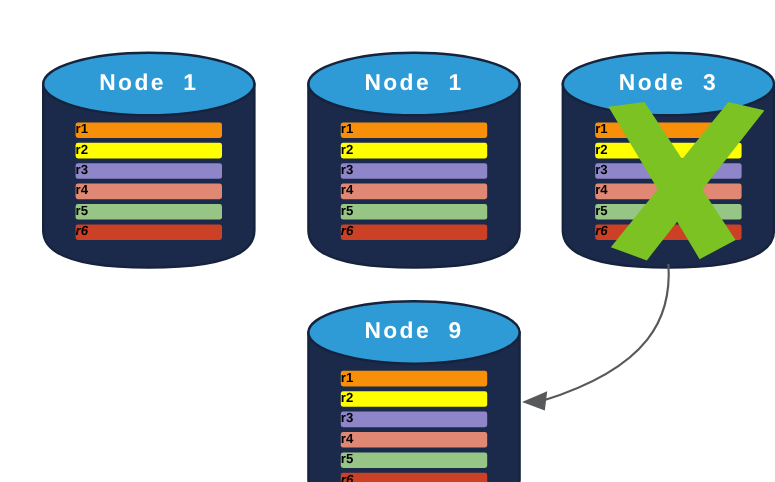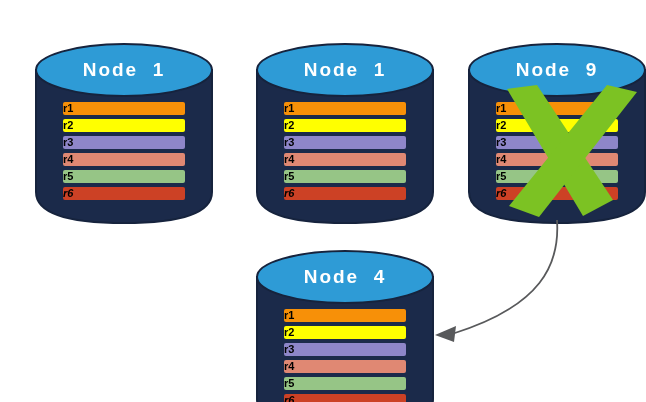--- a/index.html
+++ b/index.html
@@ -122,21 +122,21 @@
       <div class="row" style="background:#96C586;"><span>r5</span></div>
       <div class="row" style="background:#CC4125;"><span>r6</span></div>
     </div>
   </div>
 
   <div class="node" style="left:455px; top:6px;">
     <svg class="body" viewBox="0 0 180 185">
       <path d="M2,30 L2,152 Q2,183 90,183 Q178,183 178,152 L178,30 Z" fill="#1B2A4A" stroke="#16233D" stroke-width="2"></path>
       <ellipse cx="90" cy="30" rx="88" ry="26" fill="#2E9BD6" stroke="#16233D" stroke-width="2"></ellipse>
     </svg>
-    <div class="node-title">Node  9</div>
+    <div class="node-title">Node  3</div>
     <div class="rows">
       <div class="row" style="background:#F79008;"><span>r1</span></div>
       <div class="row" style="background:#FFFF00;"><span>r2</span></div>
       <div class="row" style="background:#8E86C9;"><span>r3</span></div>
       <div class="row" style="background:#E08873;"><span>r4</span></div>
       <div class="row" style="background:#96C586;"><span>r5</span></div>
       <div class="row" style="background:#CC4125;"><span>r6</span></div>
     </div>
     <svg class="xmark" viewBox="0 0 180 185">
       <g fill="#7CC223">
@@ -144,21 +144,21 @@
         <polygon points="140,45 170,52 72,177 42,166"></polygon>
       </g>
     </svg>
   </div>
 
   <div class="node" style="left:243px; top:213px;">
     <svg class="body" viewBox="0 0 180 185">
       <path d="M2,30 L2,152 Q2,183 90,183 Q178,183 178,152 L178,30 Z" fill="#1B2A4A" stroke="#16233D" stroke-width="2"></path>
       <ellipse cx="90" cy="30" rx="88" ry="26" fill="#2E9BD6" stroke="#16233D" stroke-width="2"></ellipse>
     </svg>
-    <div class="node-title">Node  4</div>
+    <div class="node-title">Node  9</div>
     <div class="rows">
       <div class="row" style="background:#F79008;"><span>r1</span></div>
       <div class="row" style="background:#FFFF00;"><span>r2</span></div>
       <div class="row" style="background:#8E86C9;"><span>r3</span></div>
       <div class="row" style="background:#E08873;"><span>r4</span></div>
       <div class="row" style="background:#96C586;"><span>r5</span></div>
       <div class="row" style="background:#CC4125;"><span>r6</span></div>
     </div>
   </div>
 

